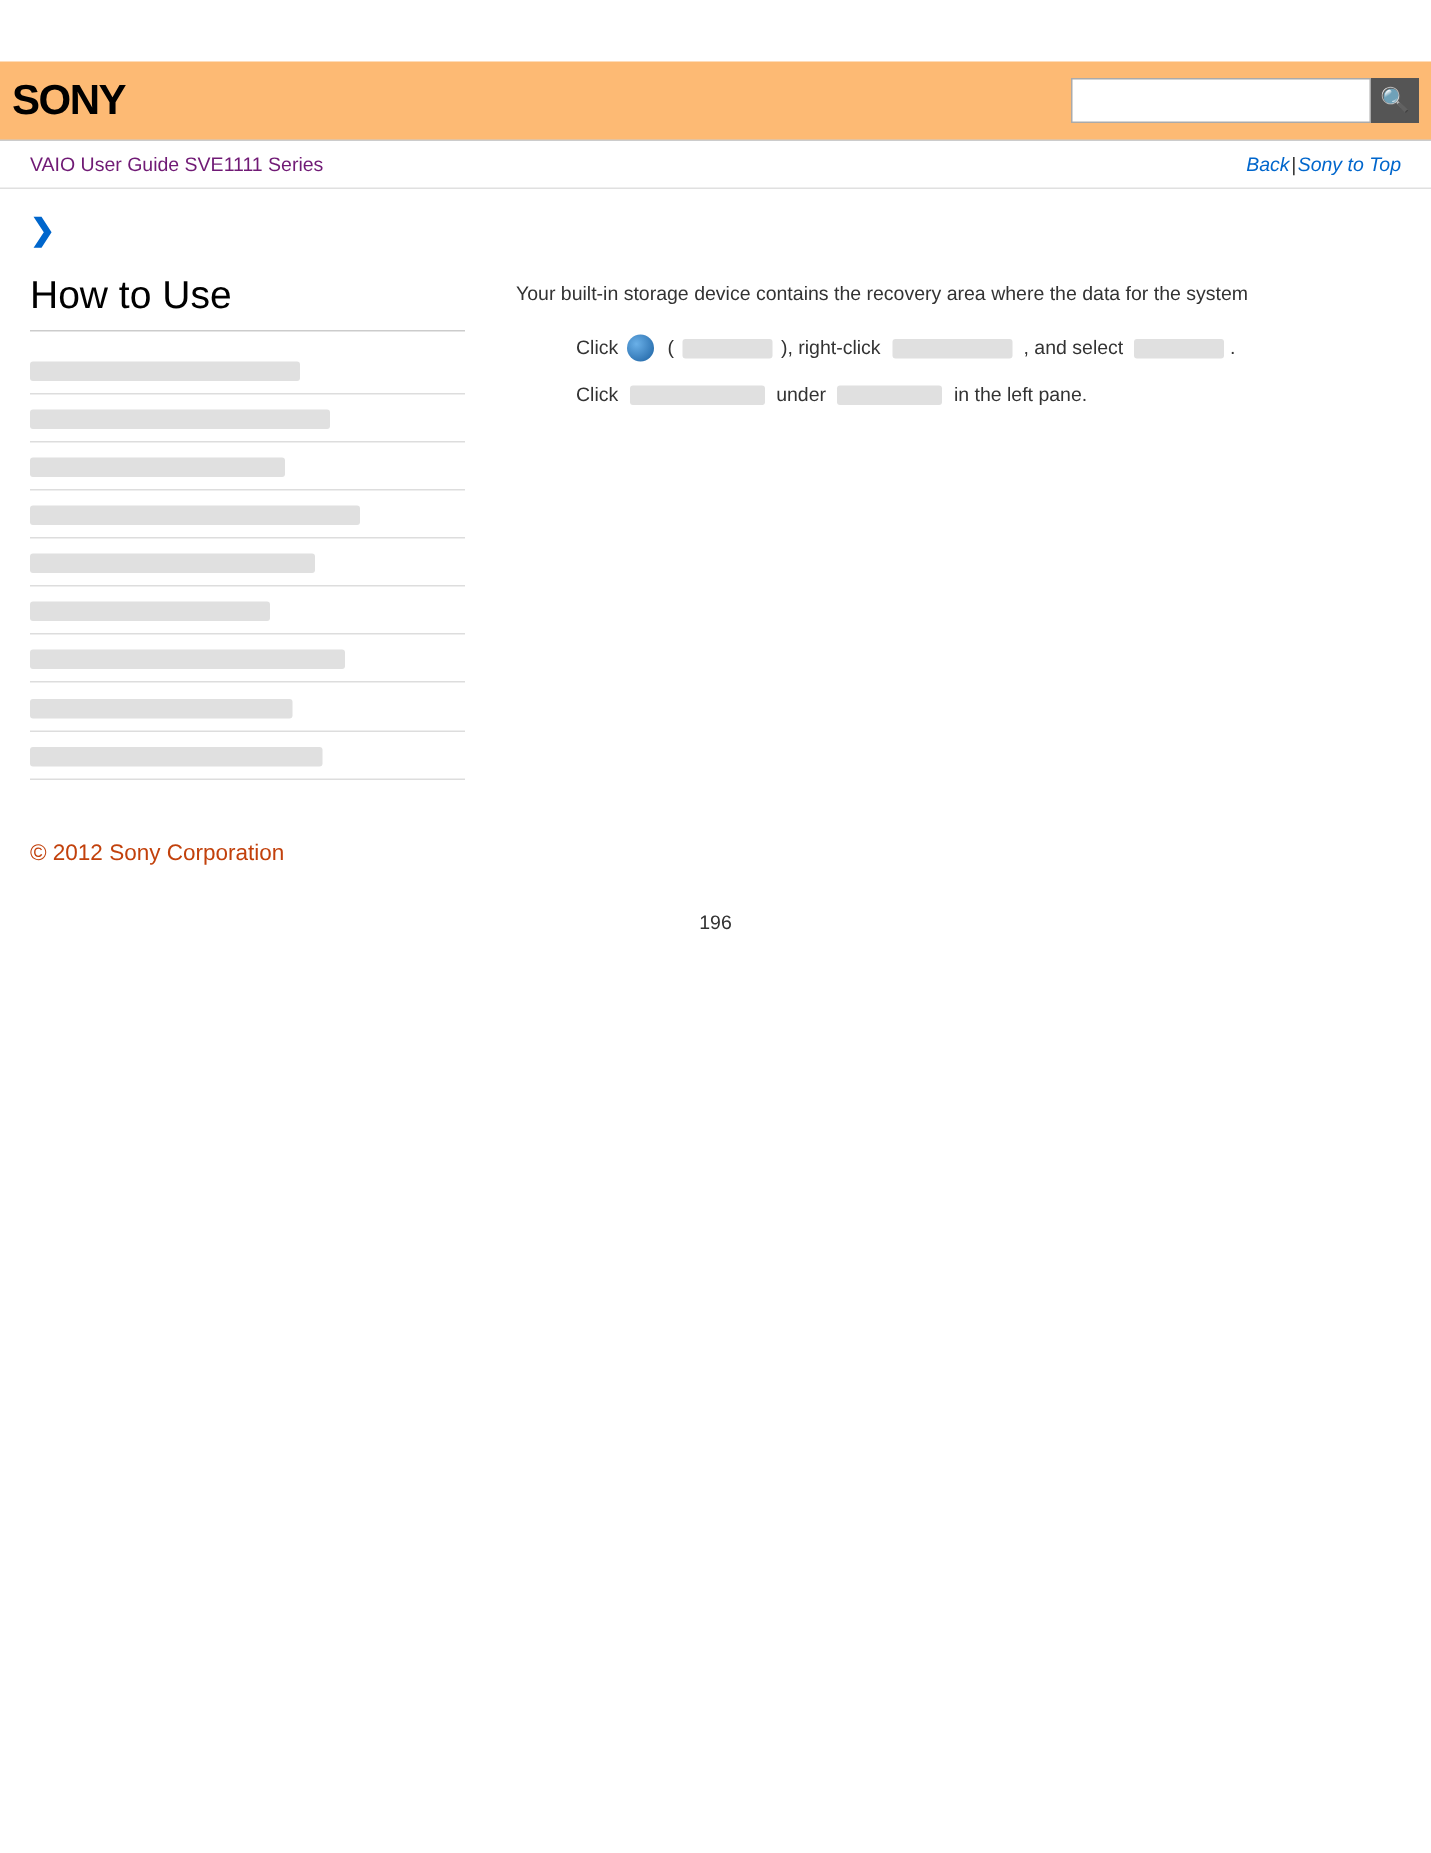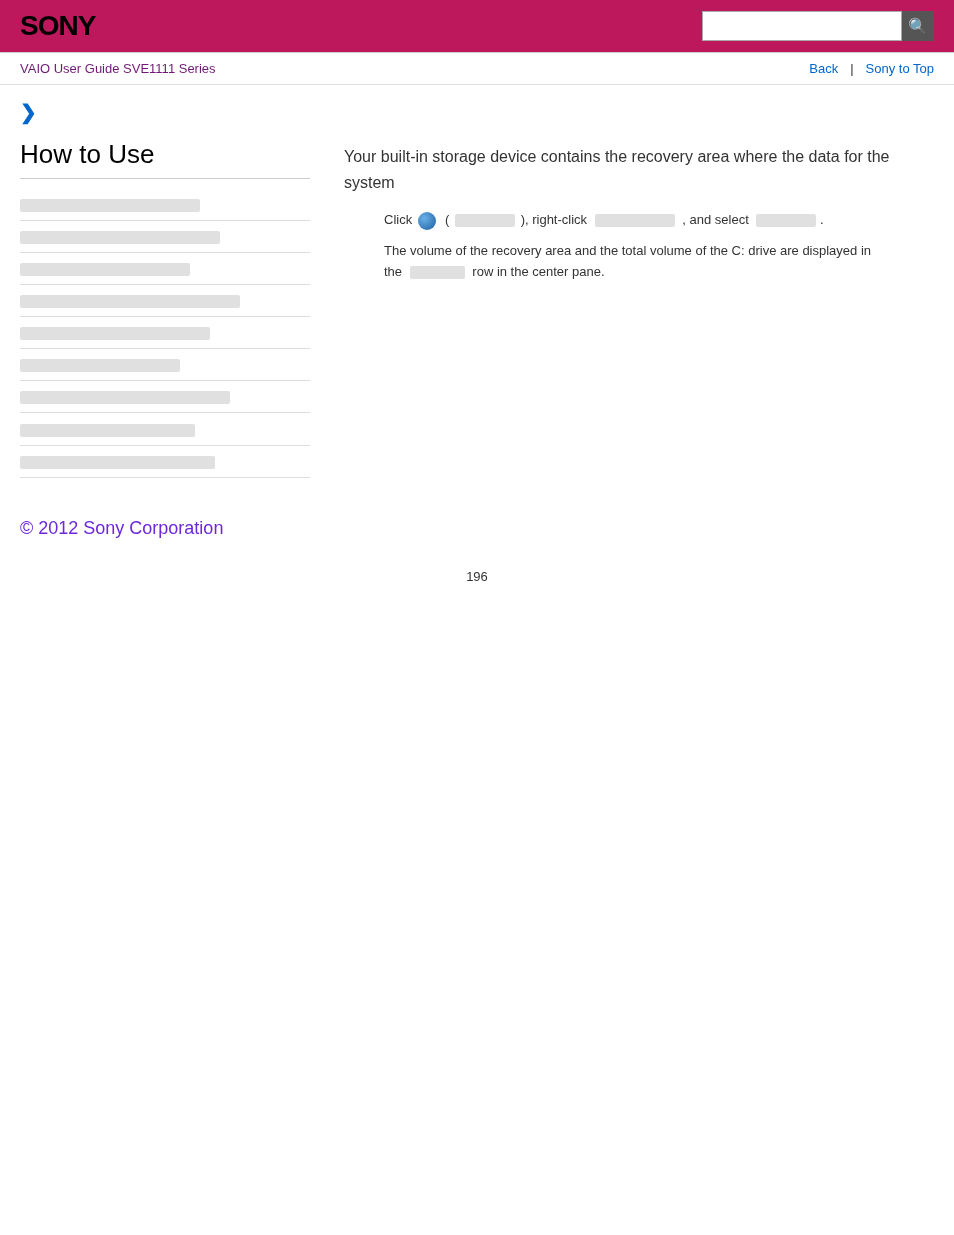--- a/index.html
+++ b/index.html
@@ -15,23 +15,24 @@
       background: #fff;
       width: 954px;
       min-height: 1235px;
     }
 
     
     .header {
       display: flex;
       align-items: center;
       justify-content: space-between;
-      padding: 10px 20px;
+      padding: 10px 8px;
       border-bottom: 1px solid #ccc;
-      background: #be185d;
+      background: #fdba74;
+      margin-top: 41px;
     }
 
     .sony-logo {
       font-size: 28px;
       font-weight: 900;
       color: #000;
       letter-spacing: -1px;
       font-style: normal;
     }
 
@@ -73,22 +74,23 @@
       border-bottom: 1px solid #e0e0e0;
     }
 
     .nav-title {
       color: #701a75;
       font-size: 13px;
     }
 
     .nav-links {
       display: flex;
-      gap: 12px;
-      align-items: center;
+      gap: 1px;
+      align-items: center;
+      font-style: italic;
     }
 
     .nav-link {
       color: #0066cc;
       text-decoration: none;
       cursor: pointer;
     }
 
     .nav-separator {
       color: #333;
@@ -141,21 +143,21 @@
       min-height: 30px;
     }
 
     
     .content-area {
       flex: 1;
       padding-top: 5px;
     }
 
     .content-intro {
-      font-size: 16px;
+      font-size: 13px;
       color: #333;
       line-height: 1.6;
       margin-bottom: 15px;
     }
 
     .step-list {
       margin-left: 40px;
       margin-bottom: 10px;
     }
 
@@ -176,22 +178,22 @@
       margin: 0 2px;
       position: relative;
     }
 
     
     .footer {
       padding: 30px 20px 10px 20px;
     }
 
     .copyright {
-      font-size: 18px;
-      color: #6d28d9;
+      font-size: 15px;
+      color: #c2410c;
     }
 
     .page-number {
       text-align: center;
       font-size: 13px;
       color: #333;
       padding: 20px 12px;
     }
 
     
@@ -258,27 +260,28 @@
         <span class="globe-icon"></span>
         <span>&nbsp;(</span>
         <span class="redacted" style="width:60px; margin:0 2px;"></span>
         <span>), right-click</span>
         <span class="redacted" style="width:80px; margin:0 4px;"></span>
         <span>, and select</span>
         <span class="redacted" style="width:60px; margin-left:4px;"></span>
         <span>.</span>
       </div>
 
-
       <div class="step-item">
-        <span>The volume of the recovery area and the total volume of the C: drive are displayed in</span><br>
-        <span>the</span>
-        <span class="redacted" style="width:55px; margin:0 4px;"></span>
-        <span>row in the center pane.</span>
+        <span>Click</span>
+        <span class="redacted" style="width:90px; margin:0 4px;"></span>
+        <span>under</span>
+        <span class="redacted" style="width:70px; margin:0 4px;"></span>
+        <span>in the left pane.</span>
       </div>
+
     </div>
   </div>
 
 </div>
 
 <div class="footer">
   <span class="copyright">© 2012 Sony Corporation</span>
 </div>
 
 <div class="page-number">196</div>

